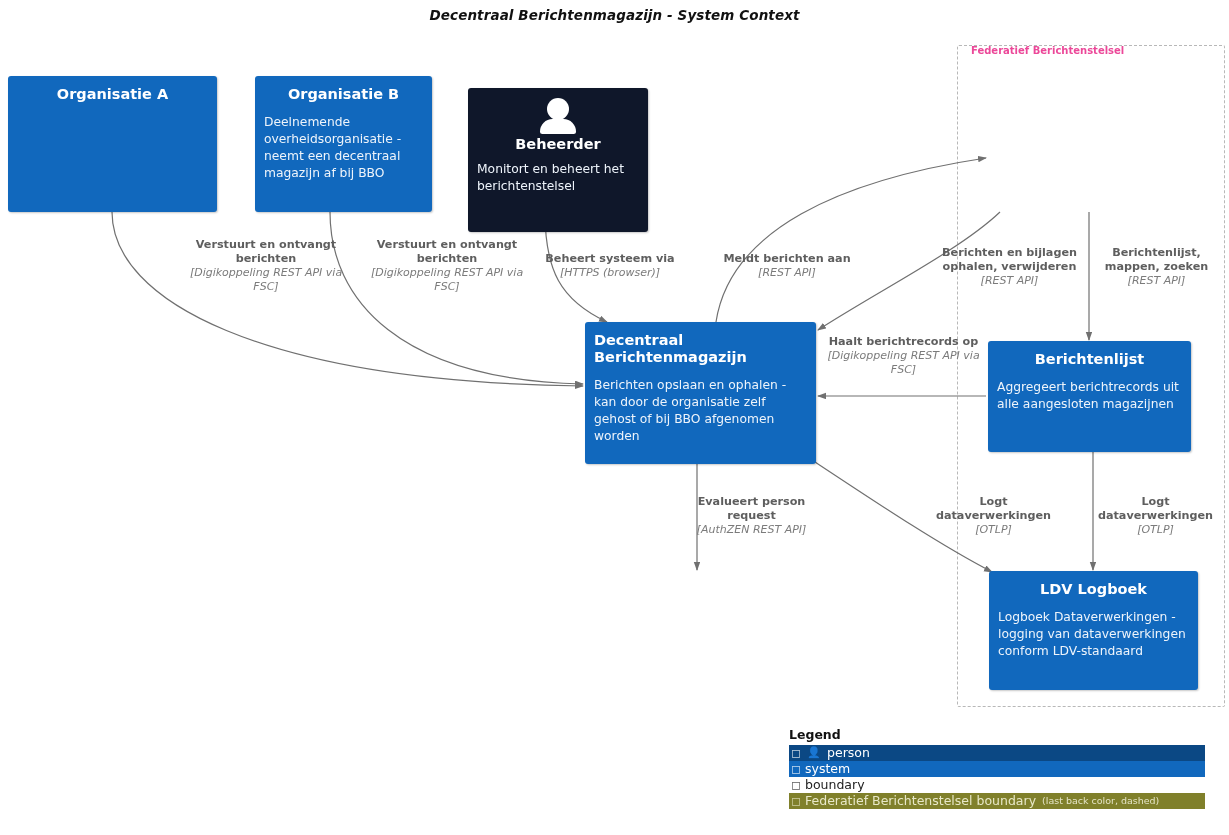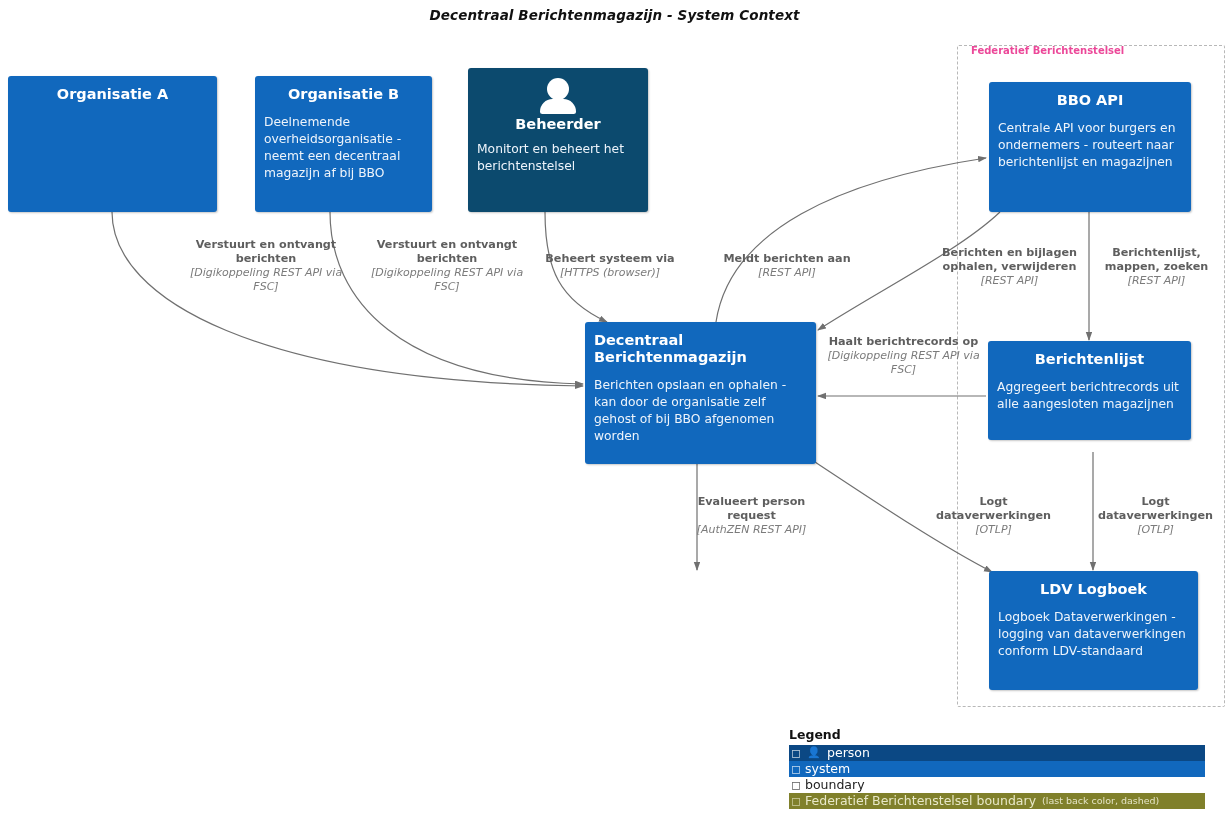--- a/index.html
+++ b/index.html
@@ -39,21 +39,21 @@
   .node{
     position:absolute;
     border-radius:3px;
     box-sizing:border-box;
     box-shadow:1px 1px 2px rgba(0,0,0,.22);
     color:#ffffff;
     display:flex;flex-direction:column;align-items:center;
     padding:10px 9px 9px 9px;
   }
   .node.system{background:#1168bd;}
-  .node.person{background:#0c4a6e;}
+  .node.person{background:#0f172a;margin-top:20px;}
   .node .n-title{
     font-size:14.5px;font-weight:bold;line-height:1.18;
     color:#ffffff;
   }
   .node .n-desc{
     font-size:12.3px;line-height:1.37;
     color:#eef4fb;
     margin-top:11px;
   }
   .node.person .n-desc{margin-top:8px;}
@@ -169,31 +169,27 @@
 
   <div class="node person" style="left:468px;top:68px;width:180px;height:144px;">
     <div class="person-icon">
       <div class="head"></div>
         <div class="body"></div>
     </div>
     <div class="n-title">Beheerder</div>
     <div class="n-desc">Monitort en beheert het berichtenstelsel</div>
   </div>
 
-  <div class="node system" style="left:989px;top:82px;width:202px;height:130px;">
-    <div class="n-title">BBO API</div>
-    <div class="n-desc">Centrale API voor burgers en ondernemers - routeert naar berichtenlijst en magazijnen</div>
-  </div>
 
   <div class="node system" style="left:585px;top:322px;width:231px;height:142px;">
     <div class="n-title">Decentraal Berichtenmagazijn</div>
     <div class="n-desc">Berichten opslaan en ophalen - kan door de organisatie zelf gehost of bij BBO afgenomen worden</div>
   </div>
 
-  <div class="node system" style="left:988px;top:341px;width:203px;height:99px;">
+  <div class="node system" style="left:988px;top:341px;width:203px;height:111px;">
     <div class="n-title">Berichtenlijst</div>
     <div class="n-desc">Aggregeert berichtrecords uit alle aangesloten magazijnen</div>
   </div>
 
 
   <div class="node system" style="left:989px;top:571px;width:209px;height:119px;">
     <div class="n-title">LDV Logboek</div>
     <div class="n-desc">Logboek Dataverwerkingen - logging van dataverwerkingen conform LDV-standaard</div>
   </div>
 

